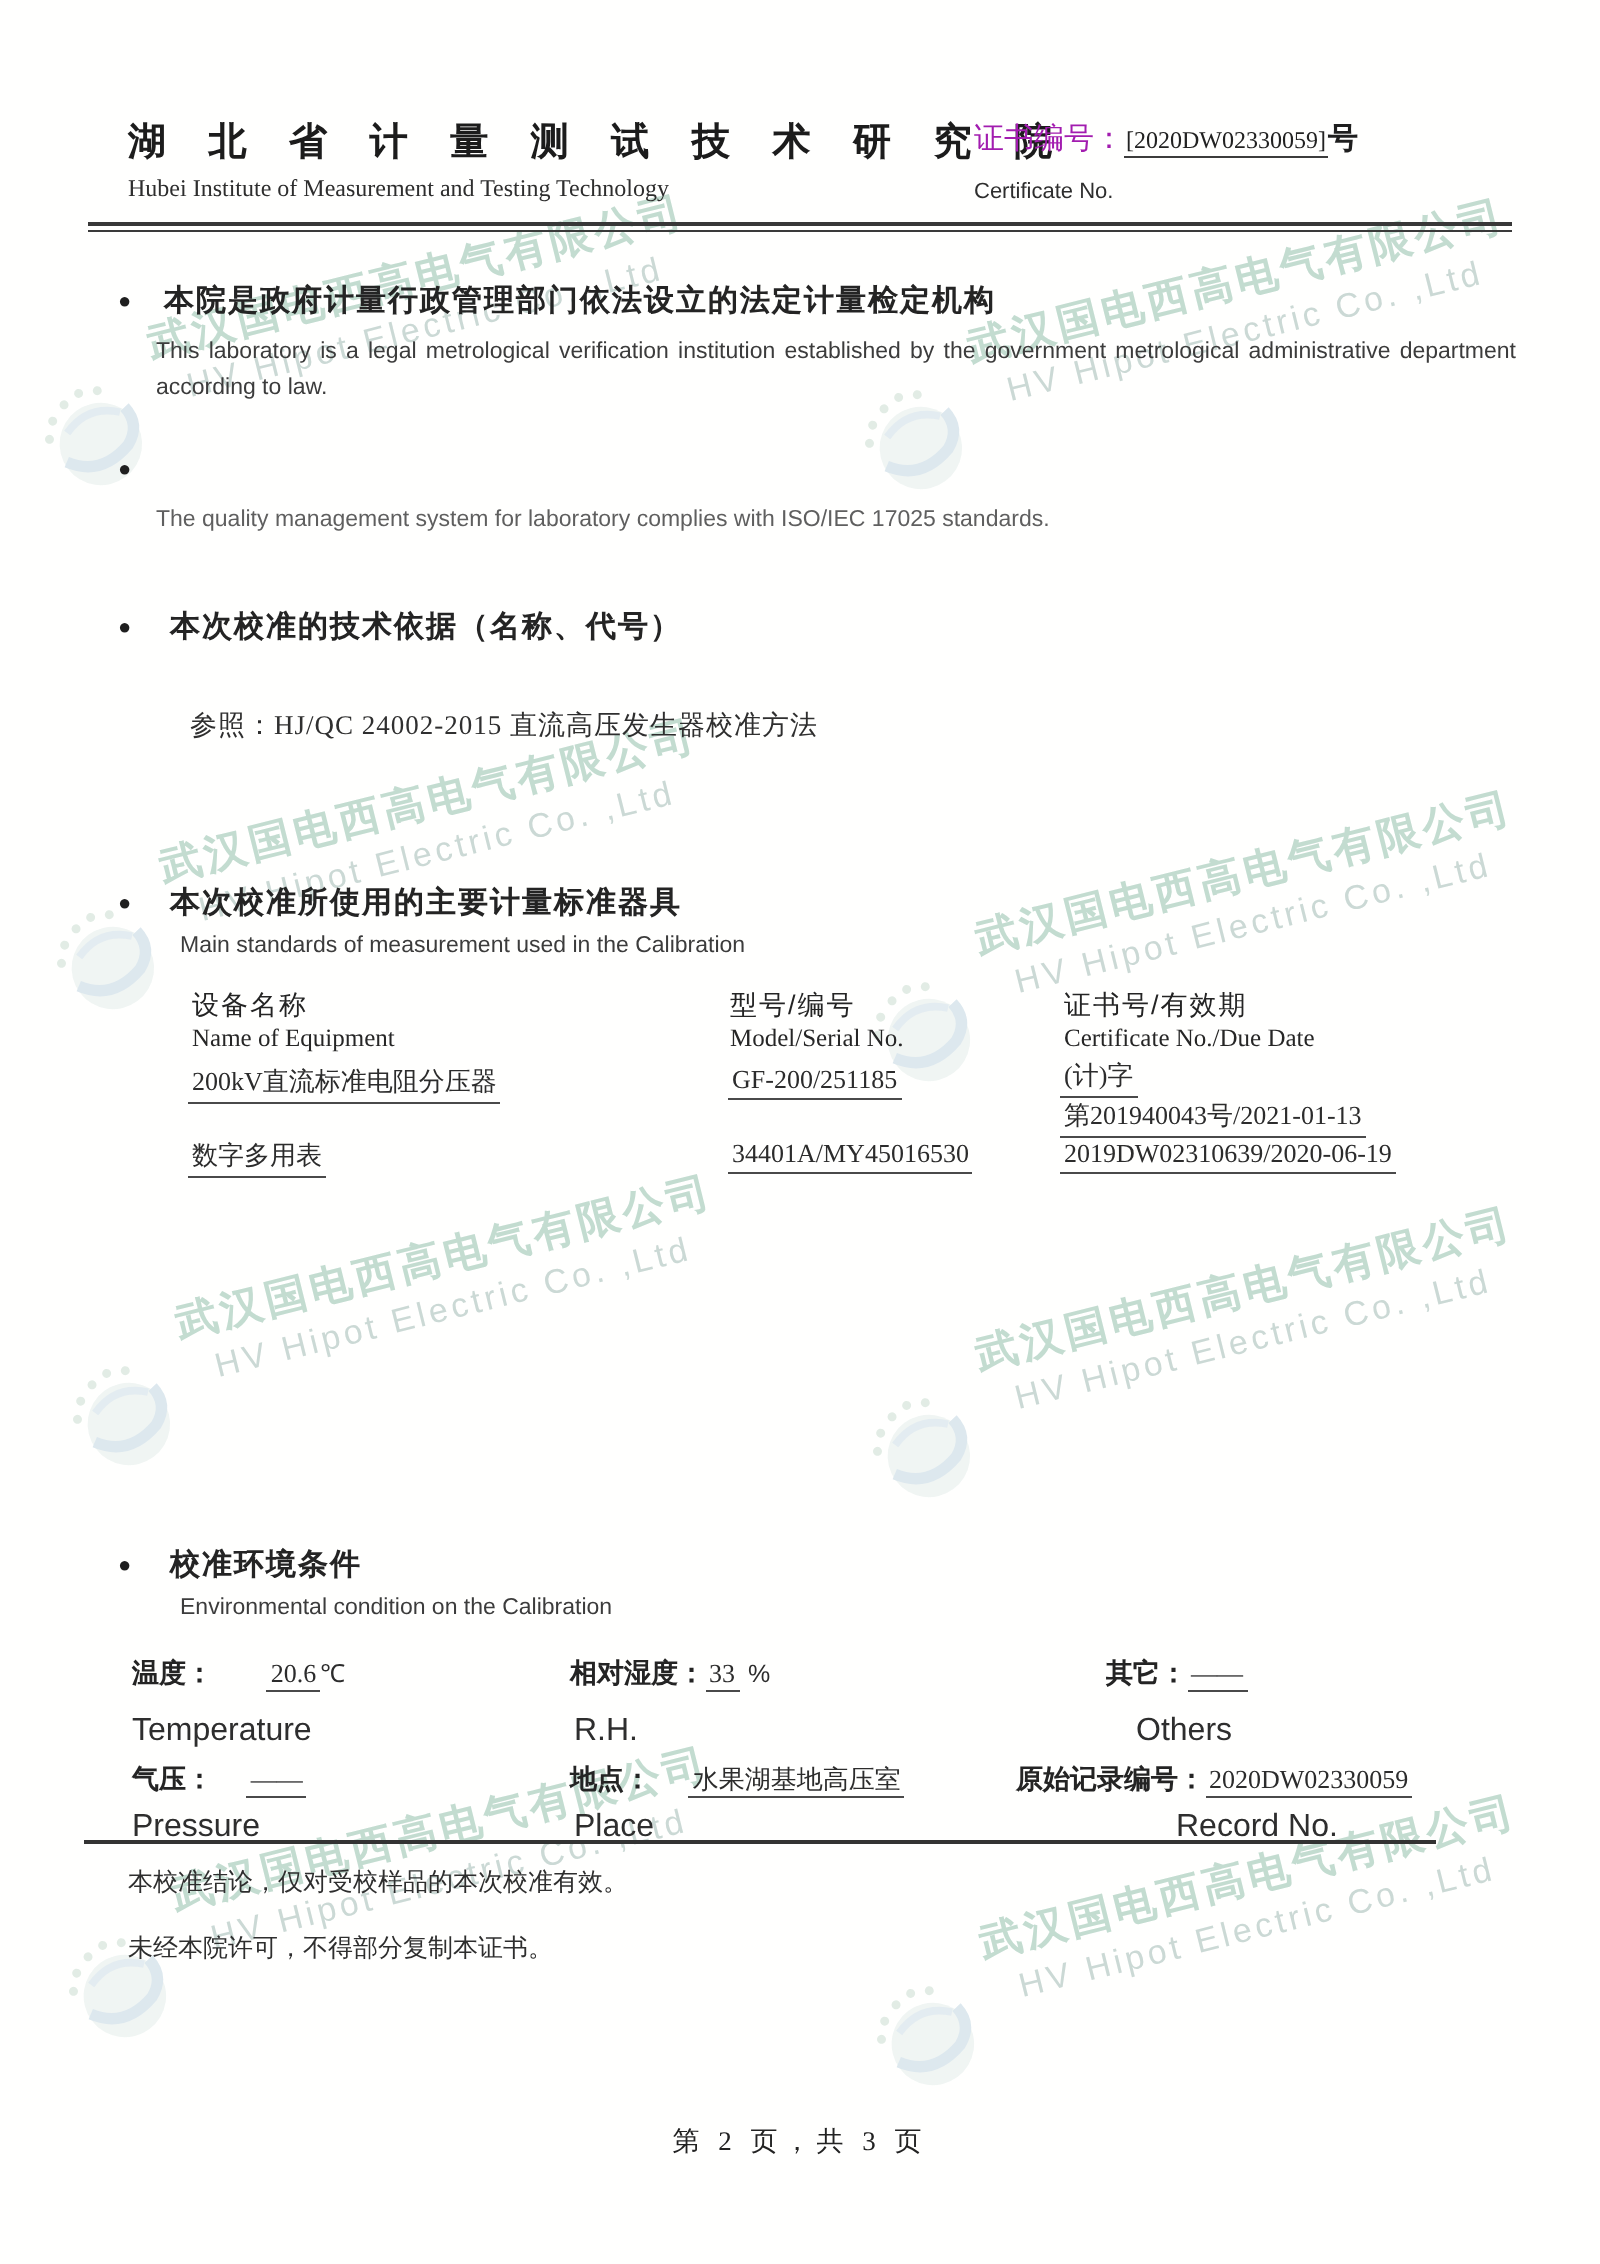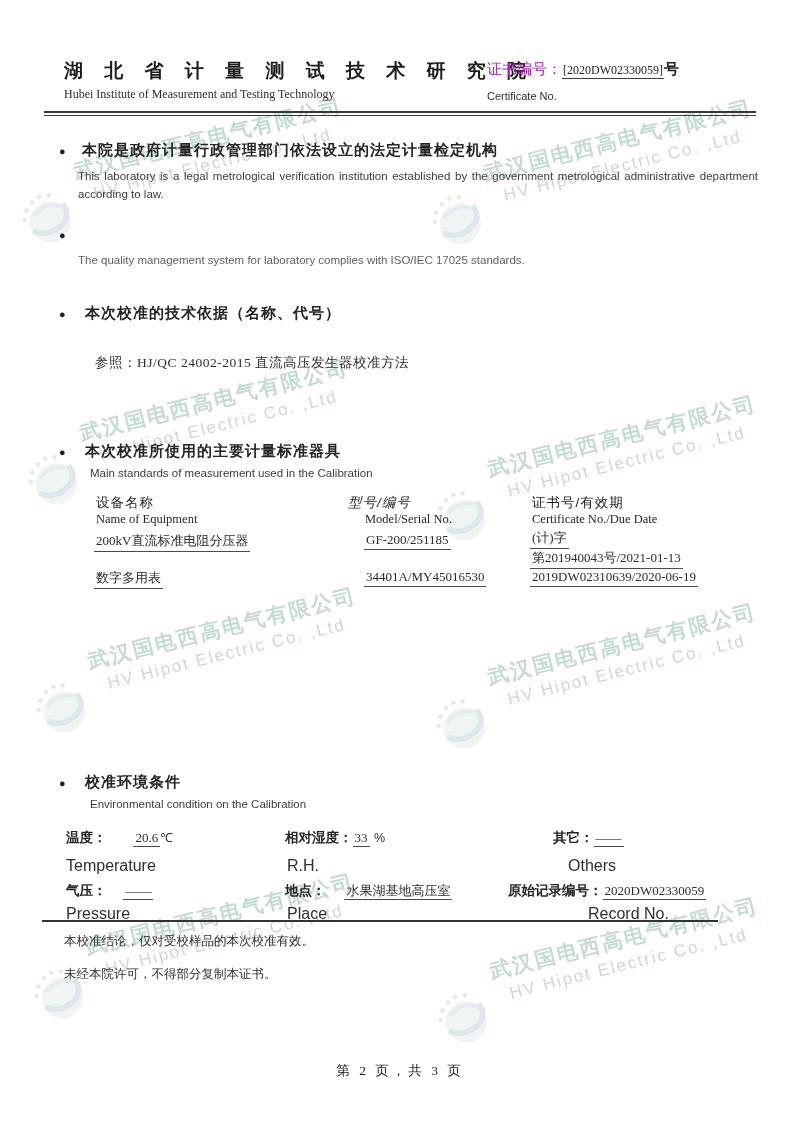--- a/index.html
+++ b/index.html
@@ -194,21 +194,21 @@
 
   <span class="abs bullet" style="left:59px;top:308px;">●</span>
   <div class="abs zh-head" style="left:85px;top:304px;">本次校准的技术依据（名称、代号）</div>
   <div class="abs ref-line" style="left:95px;top:354px;">参照：HJ/QC 24002-2015 直流高压发生器校准方法</div>
 
   <span class="abs bullet" style="left:59px;top:446px;">●</span>
   <div class="abs zh-head" style="left:85px;top:442px;">本次校准所使用的主要计量标准器具</div>
   <div class="abs en-sub" style="left:90px;top:464px;">Main standards of measurement used in the Calibration</div>
 
   <div class="abs tbl-zh" style="left:96px;top:494px;">设备名称</div>
-  <div class="abs tbl-zh" style="left:348px;top:494px;font-style:italic;">型号/编号</div>
+  <div class="abs tbl-zh" style="left:365px;top:494px;">型号/编号</div>
   <div class="abs tbl-zh" style="left:532px;top:494px;">证书号/有效期</div>
 
   <div class="abs tbl-en" style="left:96px;top:512px;">Name of Equipment</div>
   <div class="abs tbl-en" style="left:365px;top:512px;">Model/Serial No.</div>
   <div class="abs tbl-en" style="left:532px;top:512px;">Certificate No./Due Date</div>
 
   <div class="abs val" style="left:94px;top:532px;">200kV直流标准电阻分压器</div>
   <div class="abs val" style="left:364px;top:532px;">GF-200/251185</div>
   <div class="abs val" style="left:530px;top:529px;">(计)字</div>
   <div class="abs val" style="left:530px;top:549px;">第201940043号/2021-01-13</div>

